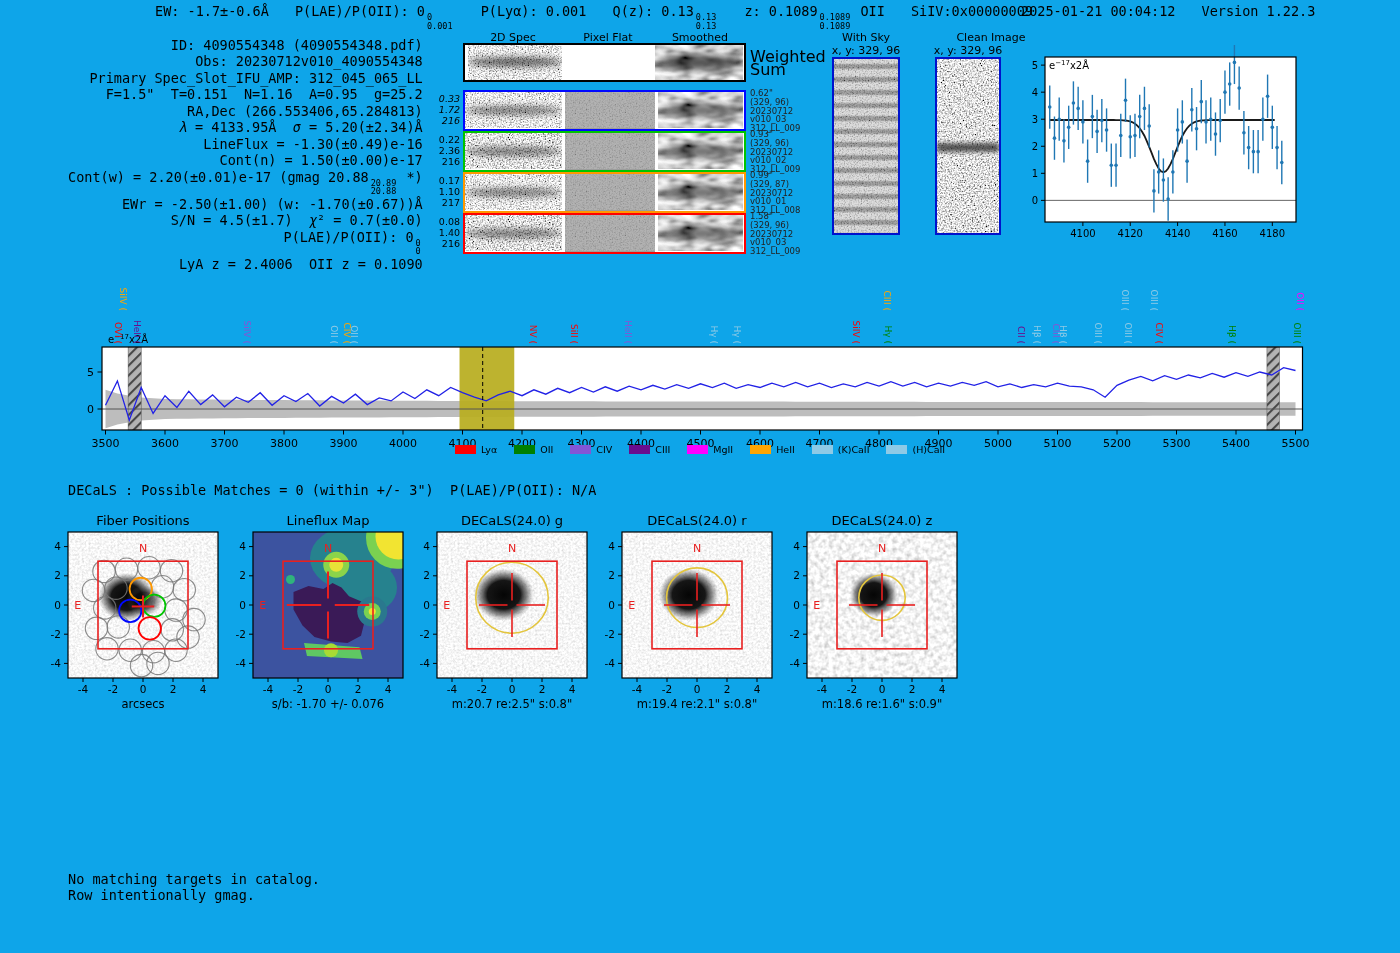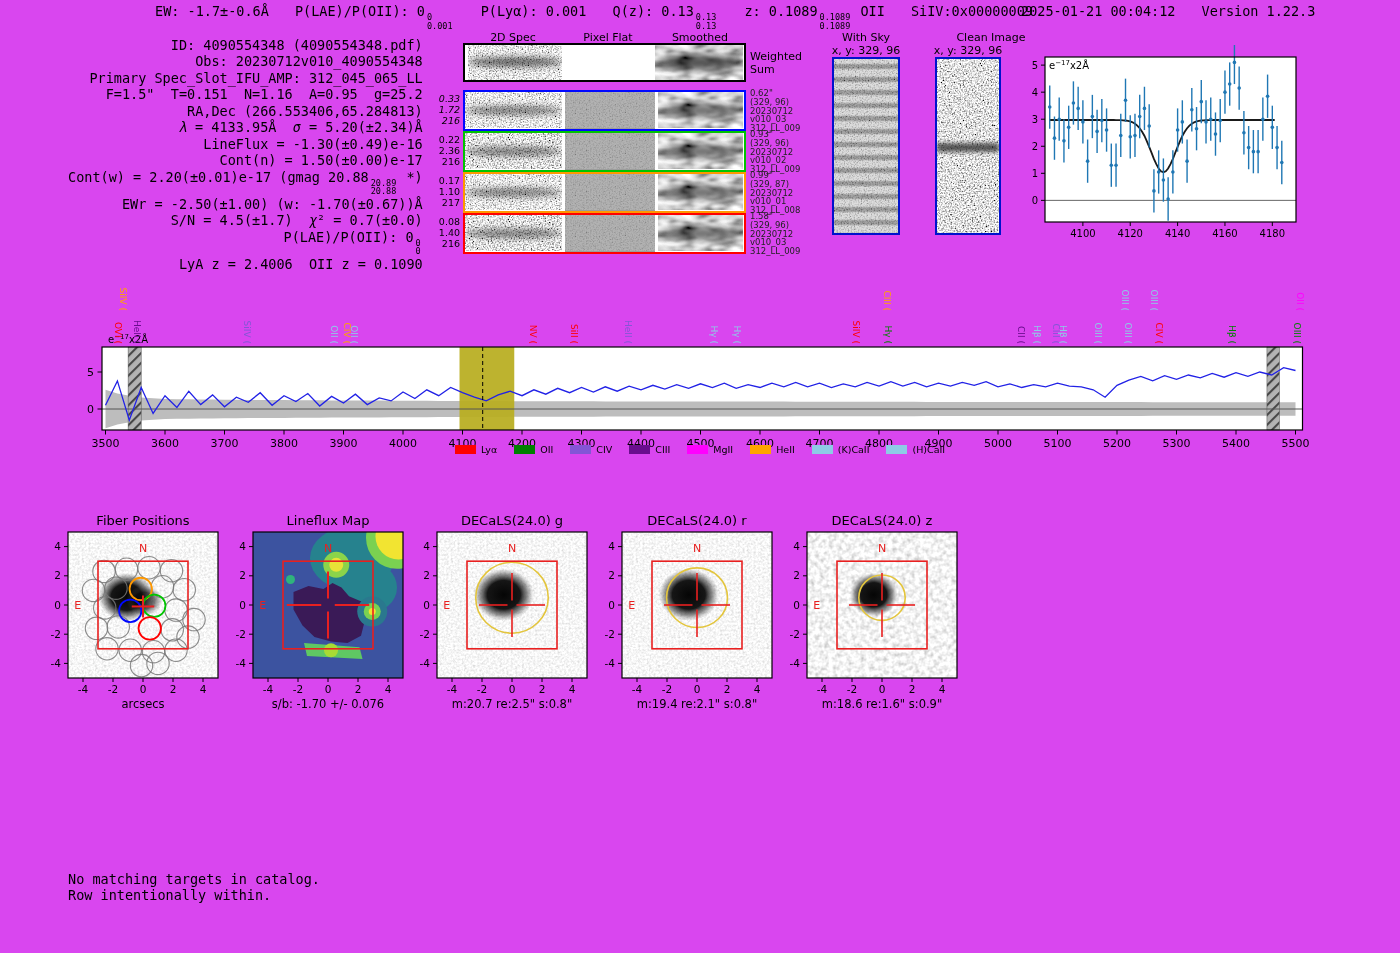--- a/index.html
+++ b/index.html
@@ -1,34 +1,34 @@
 <!DOCTYPE html>
 <html><head>
 <meta charset="utf-8">
 <style>
   html,body{margin:0;padding:0;background:#fff;}
-  .page{position:relative;width:1400px;height:953px;background:#d946ef;overflow:hidden;
+  .page{position:relative;width:1400px;height:953px;background:#0ea5e9;overflow:hidden;
         font-family:"DejaVu Sans",sans-serif;color:#000;}
   .mono{font-family:"DejaVu Sans Mono",monospace;}
   .abs{position:absolute;}
   .hdr{left:155px;top:3px;font-size:13.5px;white-space:nowrap;}
   .hdr-right{left:1021px;top:3px;font-size:13.5px;white-space:nowrap;}
   .stk{display:inline-flex;flex-direction:column;font-size:8.5px;line-height:8.5px;
        vertical-align:-4px;margin:0 2px;}
   .gap{display:inline-block;width:18px;}
   #info{left:68px;top:37px;font-size:13.5px;line-height:16.45px;white-space:pre;text-align:right;}
   #info .it{font-style:italic;}
   .ctitle{font-size:11px;text-align:center;}
   .row2d{box-sizing:border-box;}
   .seg{position:absolute;top:0;bottom:0;overflow:hidden;}
   .seg svg{position:absolute;left:0;top:0;}
   .trace{position:absolute;left:0;right:0;background:#000;border-radius:50%;}
   .leftlbl{font-size:9.5px;line-height:11px;text-align:right;color:#000;}
   .rightlbl{font-size:8.5px;line-height:8.8px;color:#222;white-space:pre;}
-  .wsum{font-size:11px;line-height:13px;white-space:pre-line;}
+  .wsum{font-size:16px;line-height:13px;white-space:pre-line;}
   .stripes{position:absolute;inset:0;
      background:repeating-linear-gradient(180deg,#c2c2c2 0px,#c2c2c2 4px,#575757 6px,#575757 9px,#c2c2c2 11px,#c2c2c2 13px);}
   #legend{top:444px;left:0;width:1400px;display:flex;justify-content:center;gap:17px;
           font-size:9.5px;align-items:center;}
   .litem{display:flex;align-items:center;gap:5px;}
   .lsw{display:inline-block;width:21px;height:9px;}
   #decalsline{left:68px;top:482px;font-size:13.5px;white-space:pre;}
   .foot{left:68px;font-size:13.5px;white-space:pre;}
 </style>
 </head>
@@ -515,25 +515,26 @@
       <span class="litem">
         <span class="lsw" style="background: rgb(142, 202, 230);"></span>
         <span>(K)CaII</span>
       </span>
       <span class="litem">
         <span class="lsw" style="background: rgb(142, 202, 230);"></span>
         <span>(H)CaII</span>
       </span>
     </div>
 
+  <div class="abs mono" id="decalsline">DECaLS : Possible Matches = 0 (within +/- 3")  P(LAE)/P(OII): N/A</div>
 
   <div id="cutouts"></div>
 
   <div class="abs mono foot" style="top:871px;">No matching targets in catalog.</div>
-  <div class="abs mono foot" style="top:886.5px;">Row intentionally within.</div>
+  <div class="abs mono foot" style="top:886.5px;">Row intentionally gmag.</div>
 
 <svg width="206" height="204" style="position:absolute;left:40px;top:512px;">
       <text x="103" y="13" font-size="13" font-family="DejaVu Sans, sans-serif" fill="#000" text-anchor="middle">Fiber Positions</text>
       <clipPath id="clip0">
         <rect x="28" y="20" width="150" height="146"></rect>
       </clipPath>
       <g clip-path="url(#clip0)">
         <rect x="28" y="20" width="150" height="146" fill="#e0e0e0"></rect>
         <rect x="28" y="20" width="150" height="146" filter="url(#nLight)"></rect>
         <ellipse cx="86.5" cy="84.97" rx="28" ry="24" fill="url(#gradBlob)"></ellipse>

